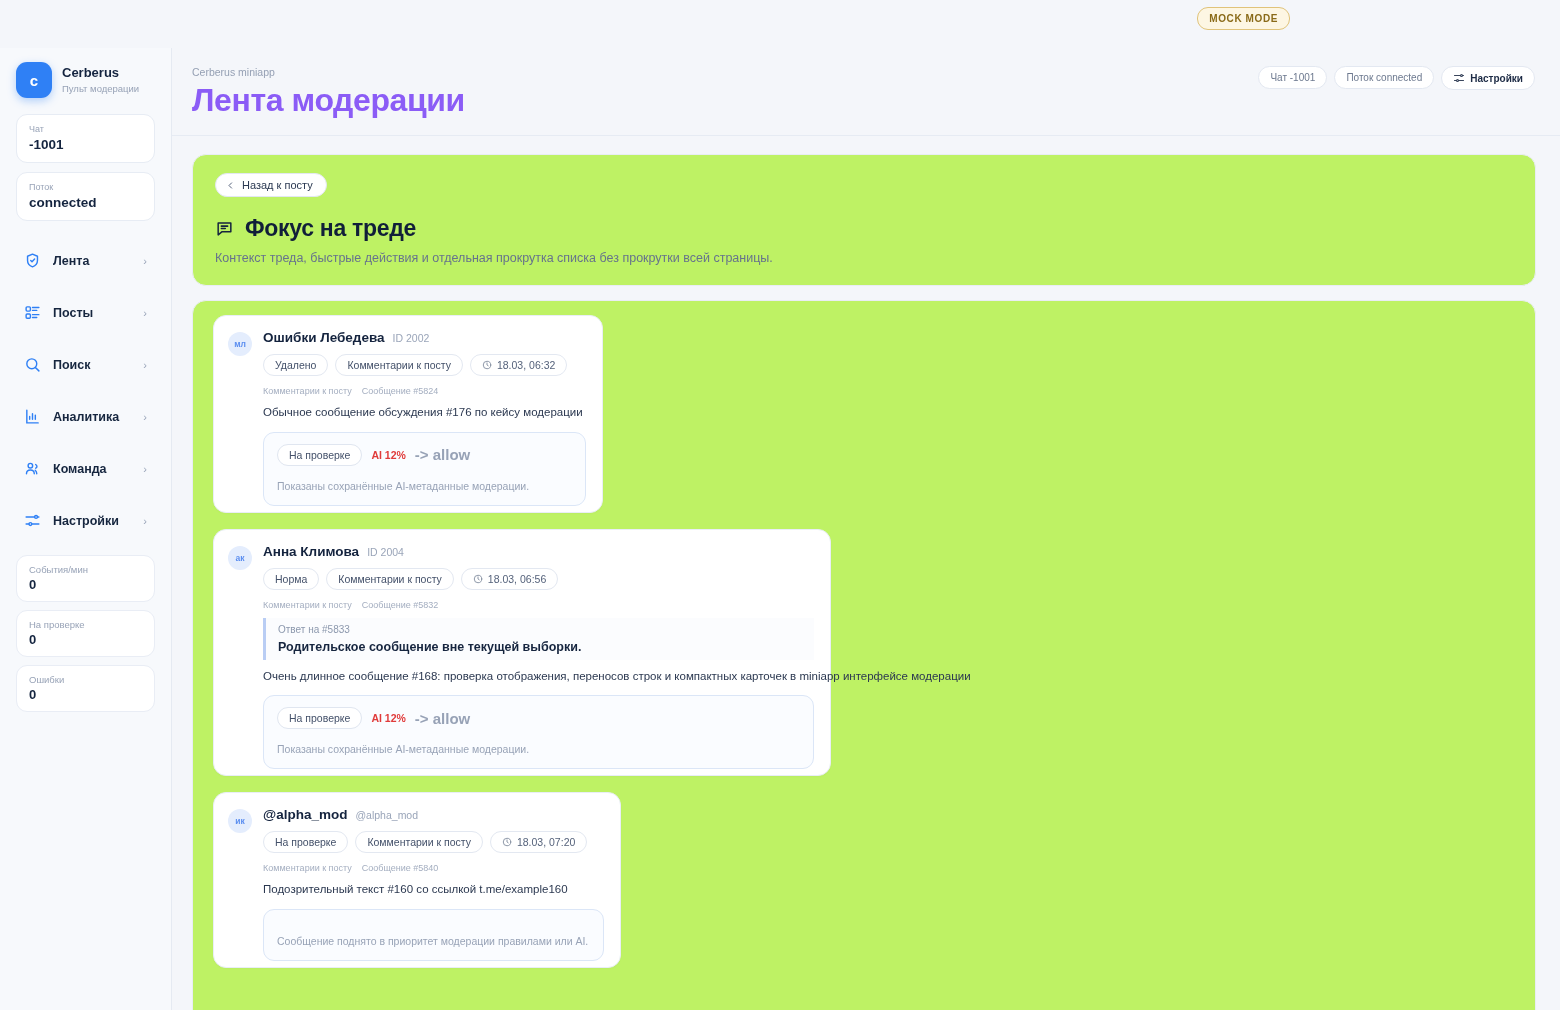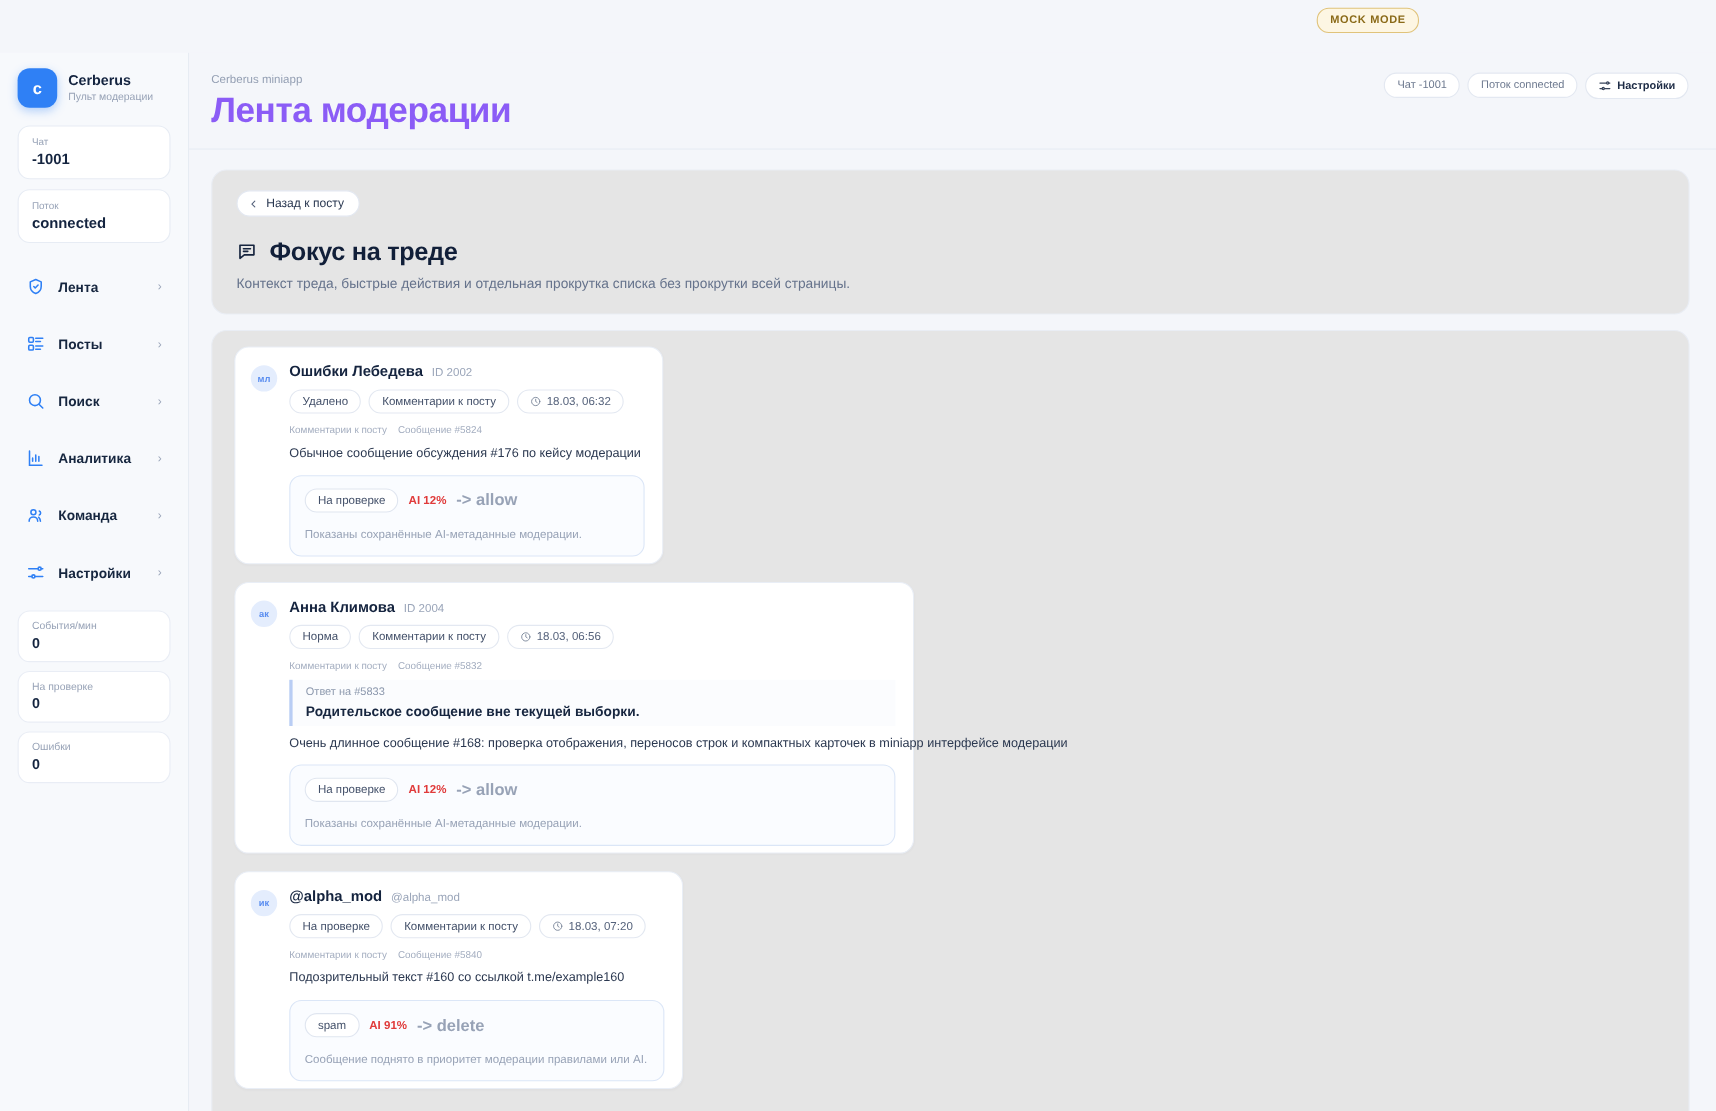--- a/index.html
+++ b/index.html
@@ -90,21 +90,21 @@
     border: 1px solid #e3e8f1; background: #fff;
     border-radius: 13px; padding: 5px 11px;
     font-size: 10px; color: #6d798f; white-space: nowrap;
   }
   .pill.action { color: #1d2b45; font-weight: bold; display: flex; align-items: center; gap: 5px; }
 
   .divider { height: 1px; background: #e6ebf3; margin: 0; }
 
   
   .panel {
-    background: #e5e5e5;
+    background: #bef264;
     border: 1px solid #e9edf4;
     border-radius: 14px;
     margin: 18px 24px 0 20px;
   }
   .thread-head { padding: 18px 22px 20px 22px; }
   .back-btn {
     display: inline-flex; align-items: center; gap: 7px;
     border: 1px solid #e3e8f1; background: #fff;
     border-radius: 14px; padding: 5px 13px 5px 10px;
     font-size: 11px; color: #2a3851; cursor: pointer;
@@ -450,25 +450,20 @@
                 </span>
                 <span>18.03, 07:20</span>
               </span>
             </div>
             <div class="meta-line">
               <span>Комментарии к посту</span>
               <span>Сообщение #5840</span>
             </div>
             <div class="msg-text">Подозрительный текст #160 со ссылкой t.me/example160</div>
             <div class="ai-box">
-              <div class="ai-row">
-                <span class="ai-chip">spam</span>
-                <span class="ai-score">AI 91%</span>
-                <span class="ai-arrow">-&gt; delete</span>
-              </div>
               <div class="ai-note">Сообщение поднято в приоритет модерации правилами или AI.</div>
             </div>
           </div>
         </article>
 
       </div>
     </section>
 
   </main>
 </div>

